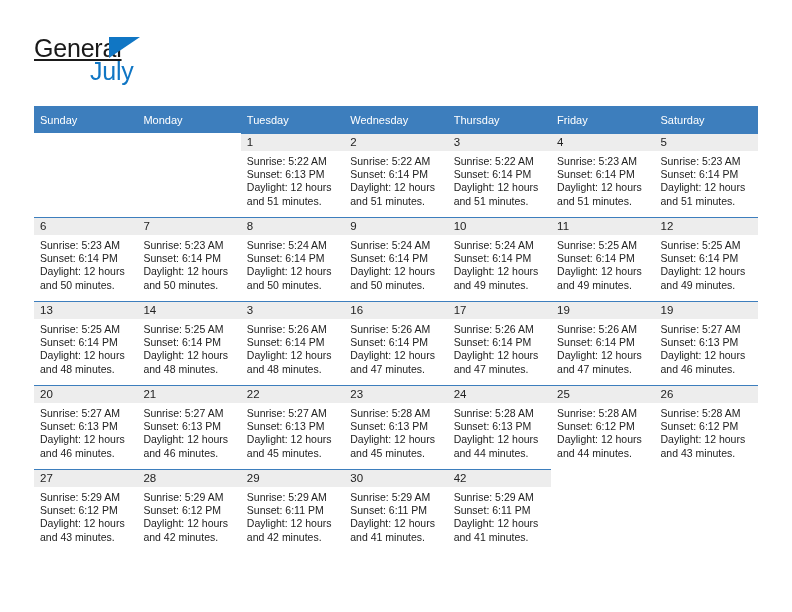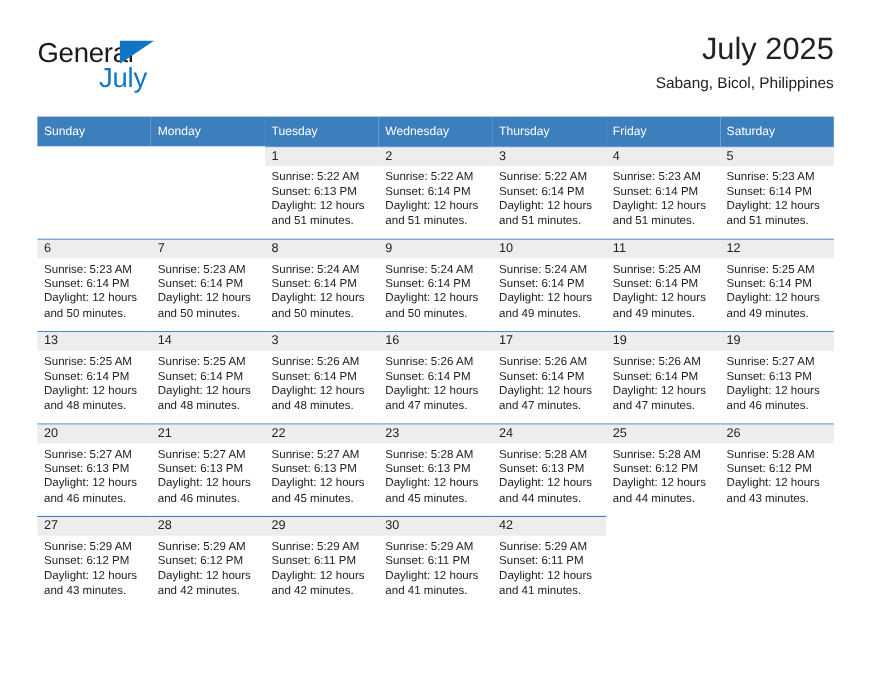--- a/index.html
+++ b/index.html
@@ -38,20 +38,21 @@
     height: 52px;
   }
   .brand-general {
     position: absolute;
     left: 0;
     top: 0;
     font-size: 25px;
     letter-spacing: -0.2px;
     color: #1a1a1a;
     font-family: "Liberation Sans", sans-serif;
+    text-decoration: underline;
   }
   .brand-blue {
     position: absolute;
     left: 56px;
     top: 23px;
     font-size: 25px;
     letter-spacing: -0.2px;
     color: #1076c4;
     font-family: "Liberation Sans", sans-serif;
   }
@@ -147,24 +148,20 @@
 <div class="page">
 
   <div class="header">
 
     <div class="brand">
       <span class="brand-general">General</span>
       <span class="brand-triangle"></span>
       <span class="brand-blue">July</span>
     </div>
 
-    <div class="title-block">
-      <div class="cal-title">July 2025</div>
-      <div class="cal-subtitle">Sabang, Bicol, Philippines</div>
-    </div>
 
   </div>
 
   <table class="calendar">
     <thead>
       <tr>
         <th>Sunday</th>
         <th>Monday</th>
         <th>Tuesday</th>
         <th>Wednesday</th>

